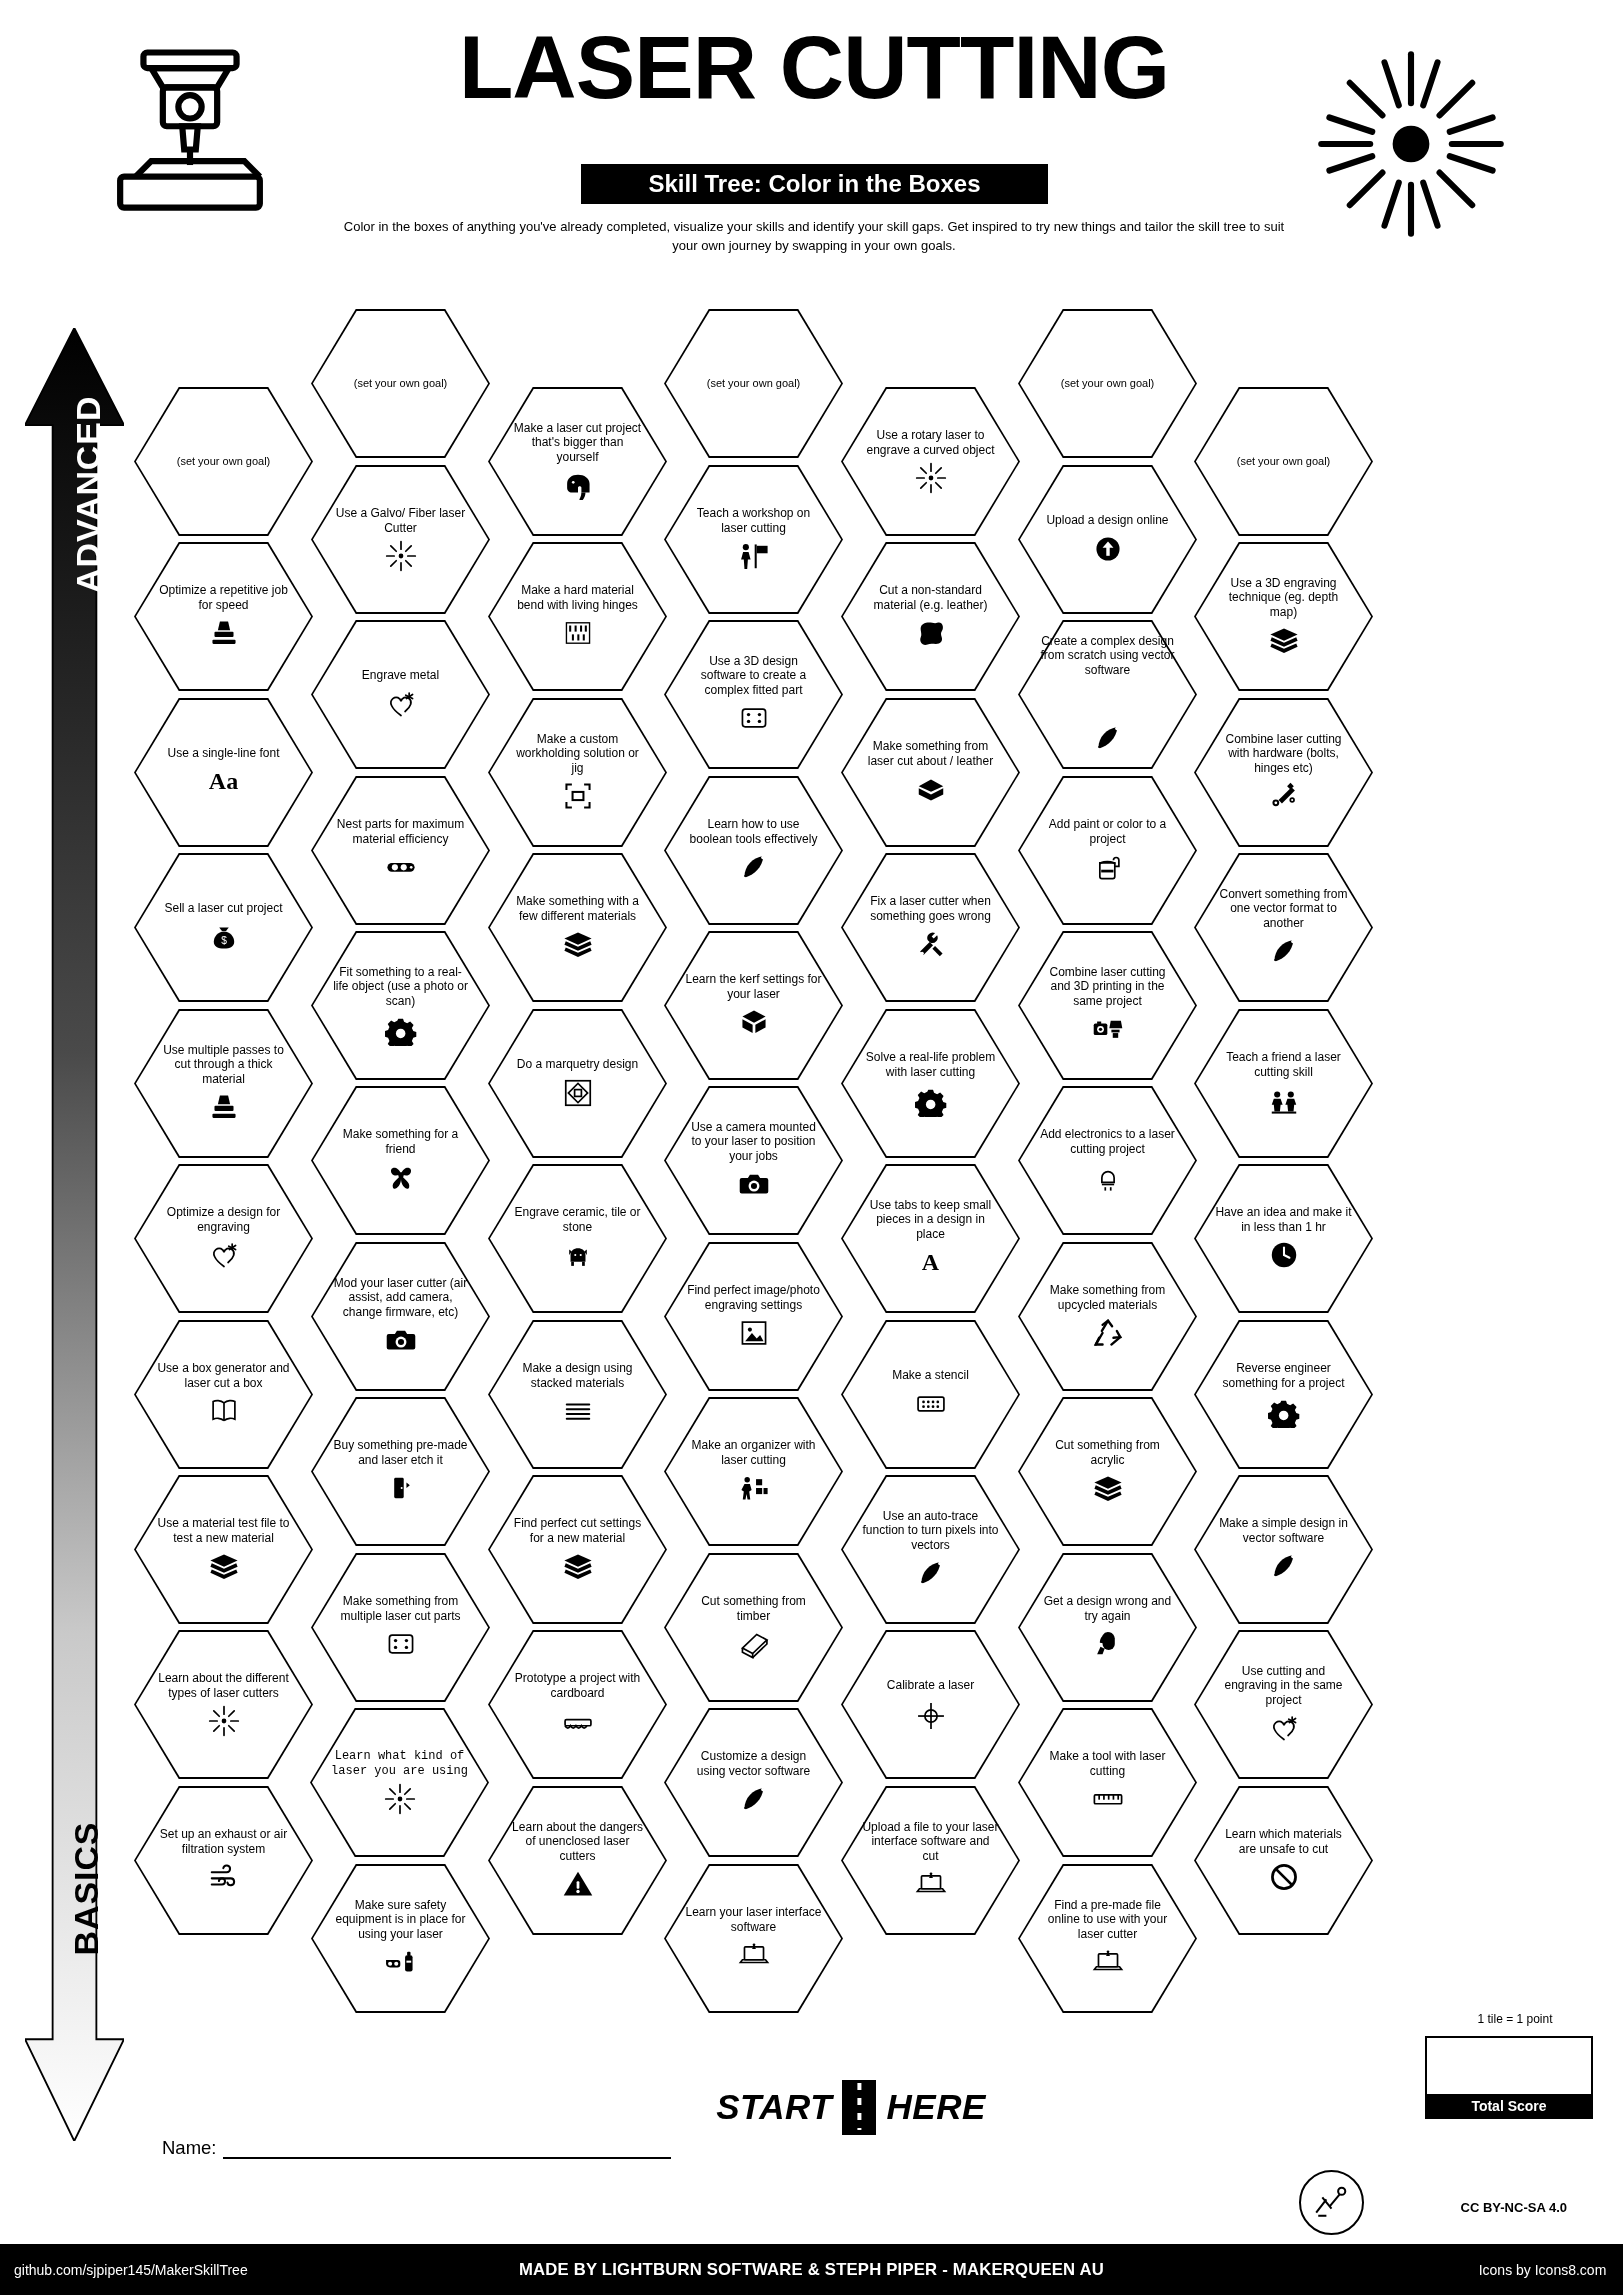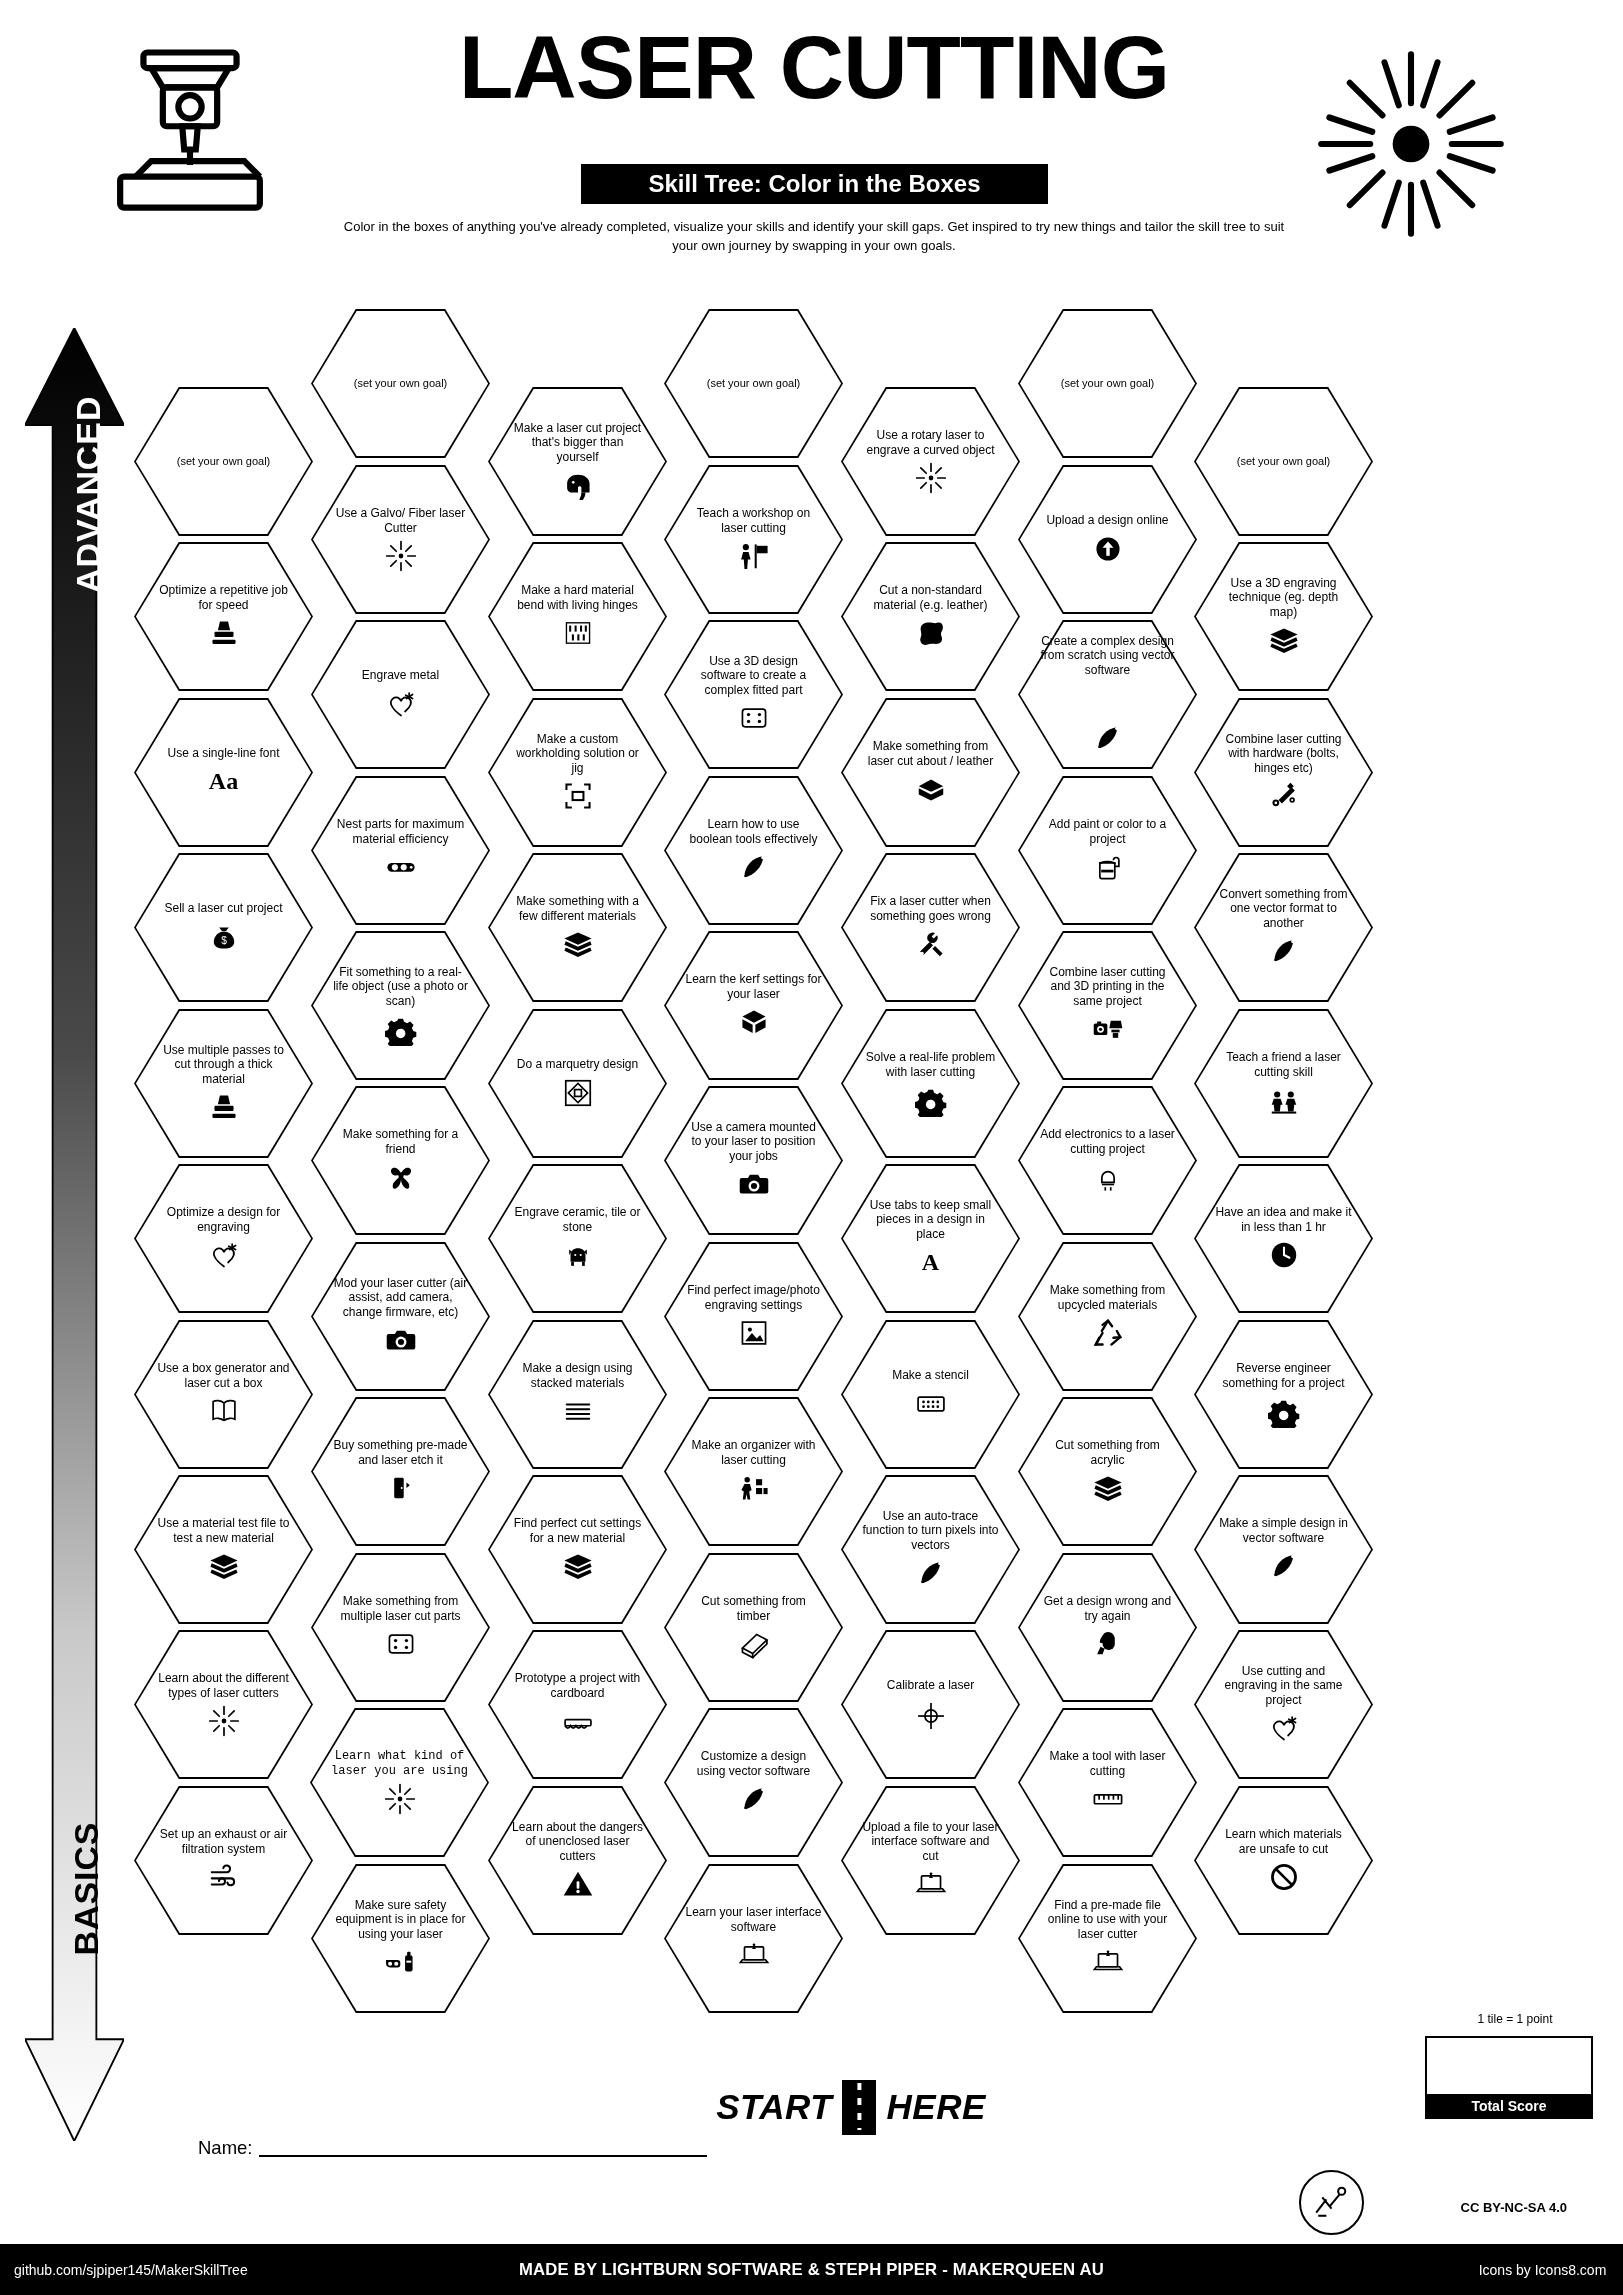--- a/index.html
+++ b/index.html
@@ -87,21 +87,21 @@
   #road::before { content:""; position:absolute; left:50%; top:3.7px; transform:translateX(-50%); width:3.2px; height:47px;
     background: repeating-linear-gradient(to bottom,#fff 0 7.4px, transparent 7.4px 15px); }
 
   
   #score-box { position:absolute; left:1425px; top:2036px; width:168px; height:83px; border:2.3px solid #000; }
   #score-note { position:absolute; left:1425px; top:2012px; width:180px; text-align:center; font-size:12px; }
   #score-label { position:absolute; left:0; bottom:0; width:100%; height:23px; background:#000; color:#fff;
     display:flex; align-items:center; justify-content:center; font-size:14px; font-weight:bold; }
 
   
-  #name-row { position:absolute; left:162px; top:2137px; width:509px; font-size:18.5px; display:flex; align-items:flex-start; gap:6.5px;margin-left:36px; }
+  #name-row { position:absolute; left:162px; top:2137px; width:509px; font-size:18.5px; display:flex; align-items:flex-end; gap:6.5px; }
   #name-line { flex:1; border-bottom:2.3px solid #000; height:20.4px; }
 
   
   #footer { position:absolute; left:0; bottom:0; width:1623px; height:51px; background:#000; color:#fff;
     display:flex; align-items:center; }
   #footer-left { position:absolute; left:14px; font-size:14px; }
   #footer-center { position:absolute; left:0; width:1623px; text-align:center; font-size:16.7px; font-weight:bold; letter-spacing:0.2px; }
   #footer-right { position:absolute; right:16.7px; font-size:14px; }
 
   #cc-badge { position:absolute; right:259px; bottom:60px; width:65px; height:65px; border:2.3px solid #000; border-radius:50%;

